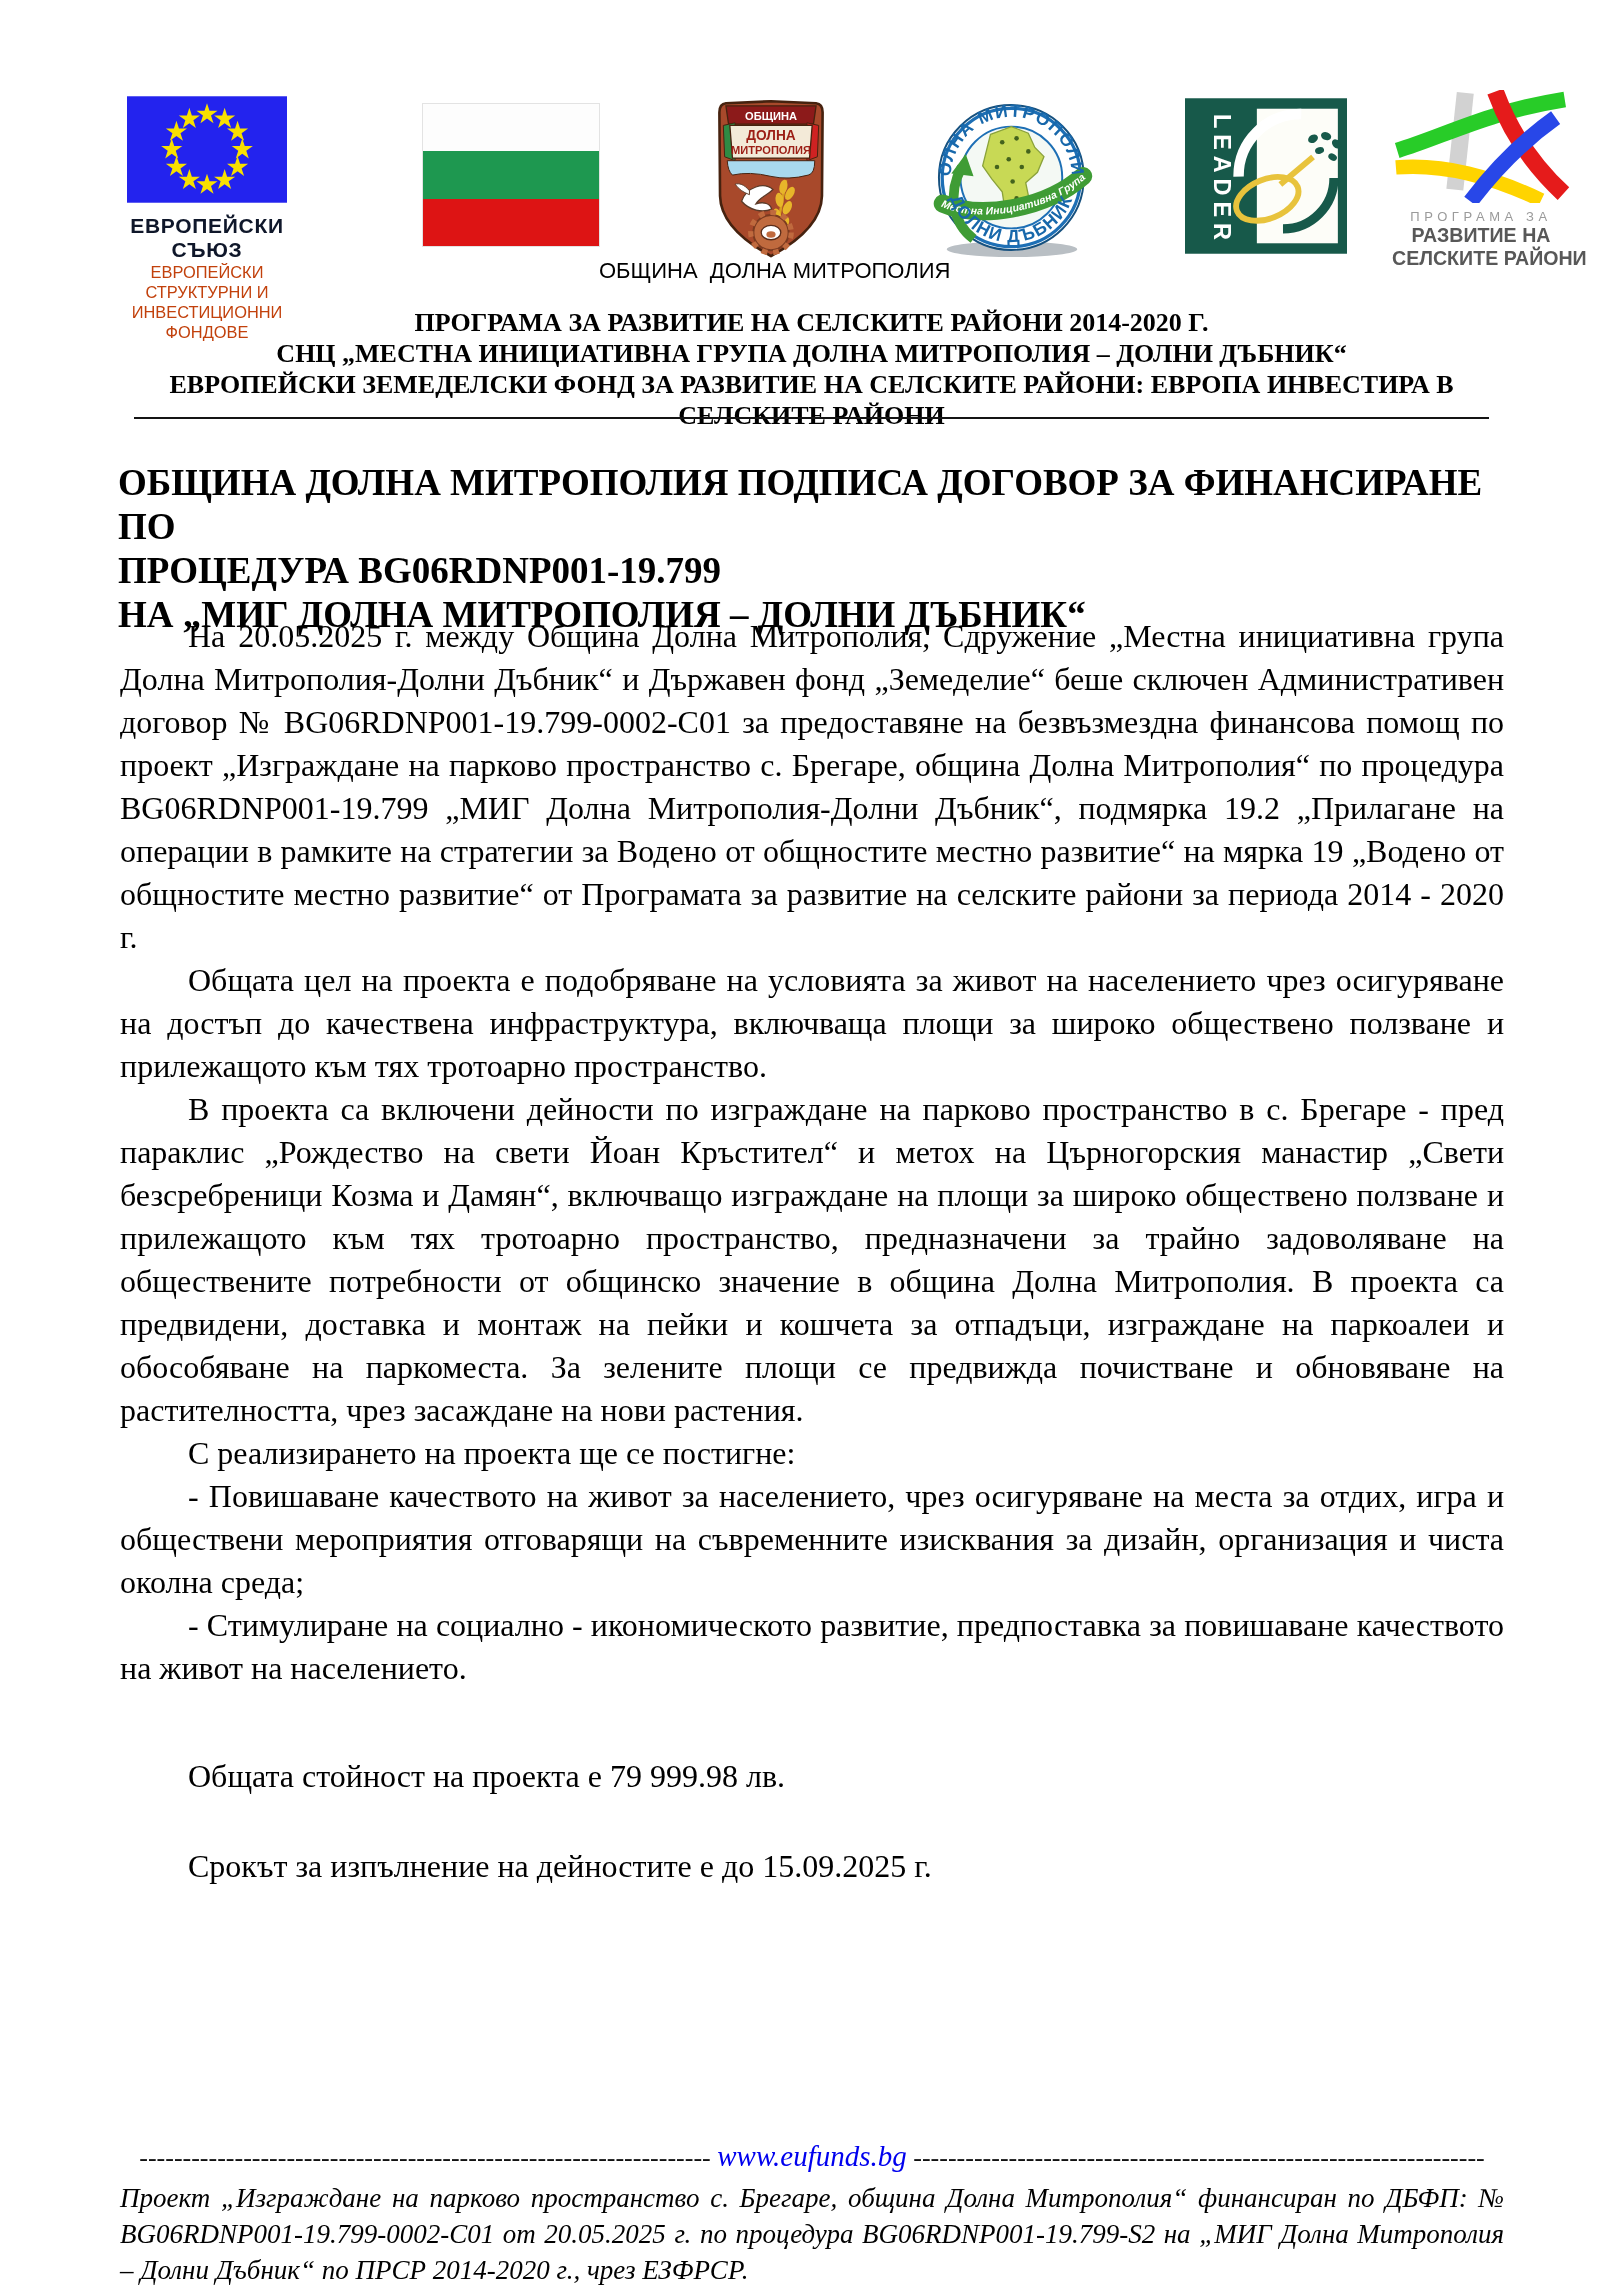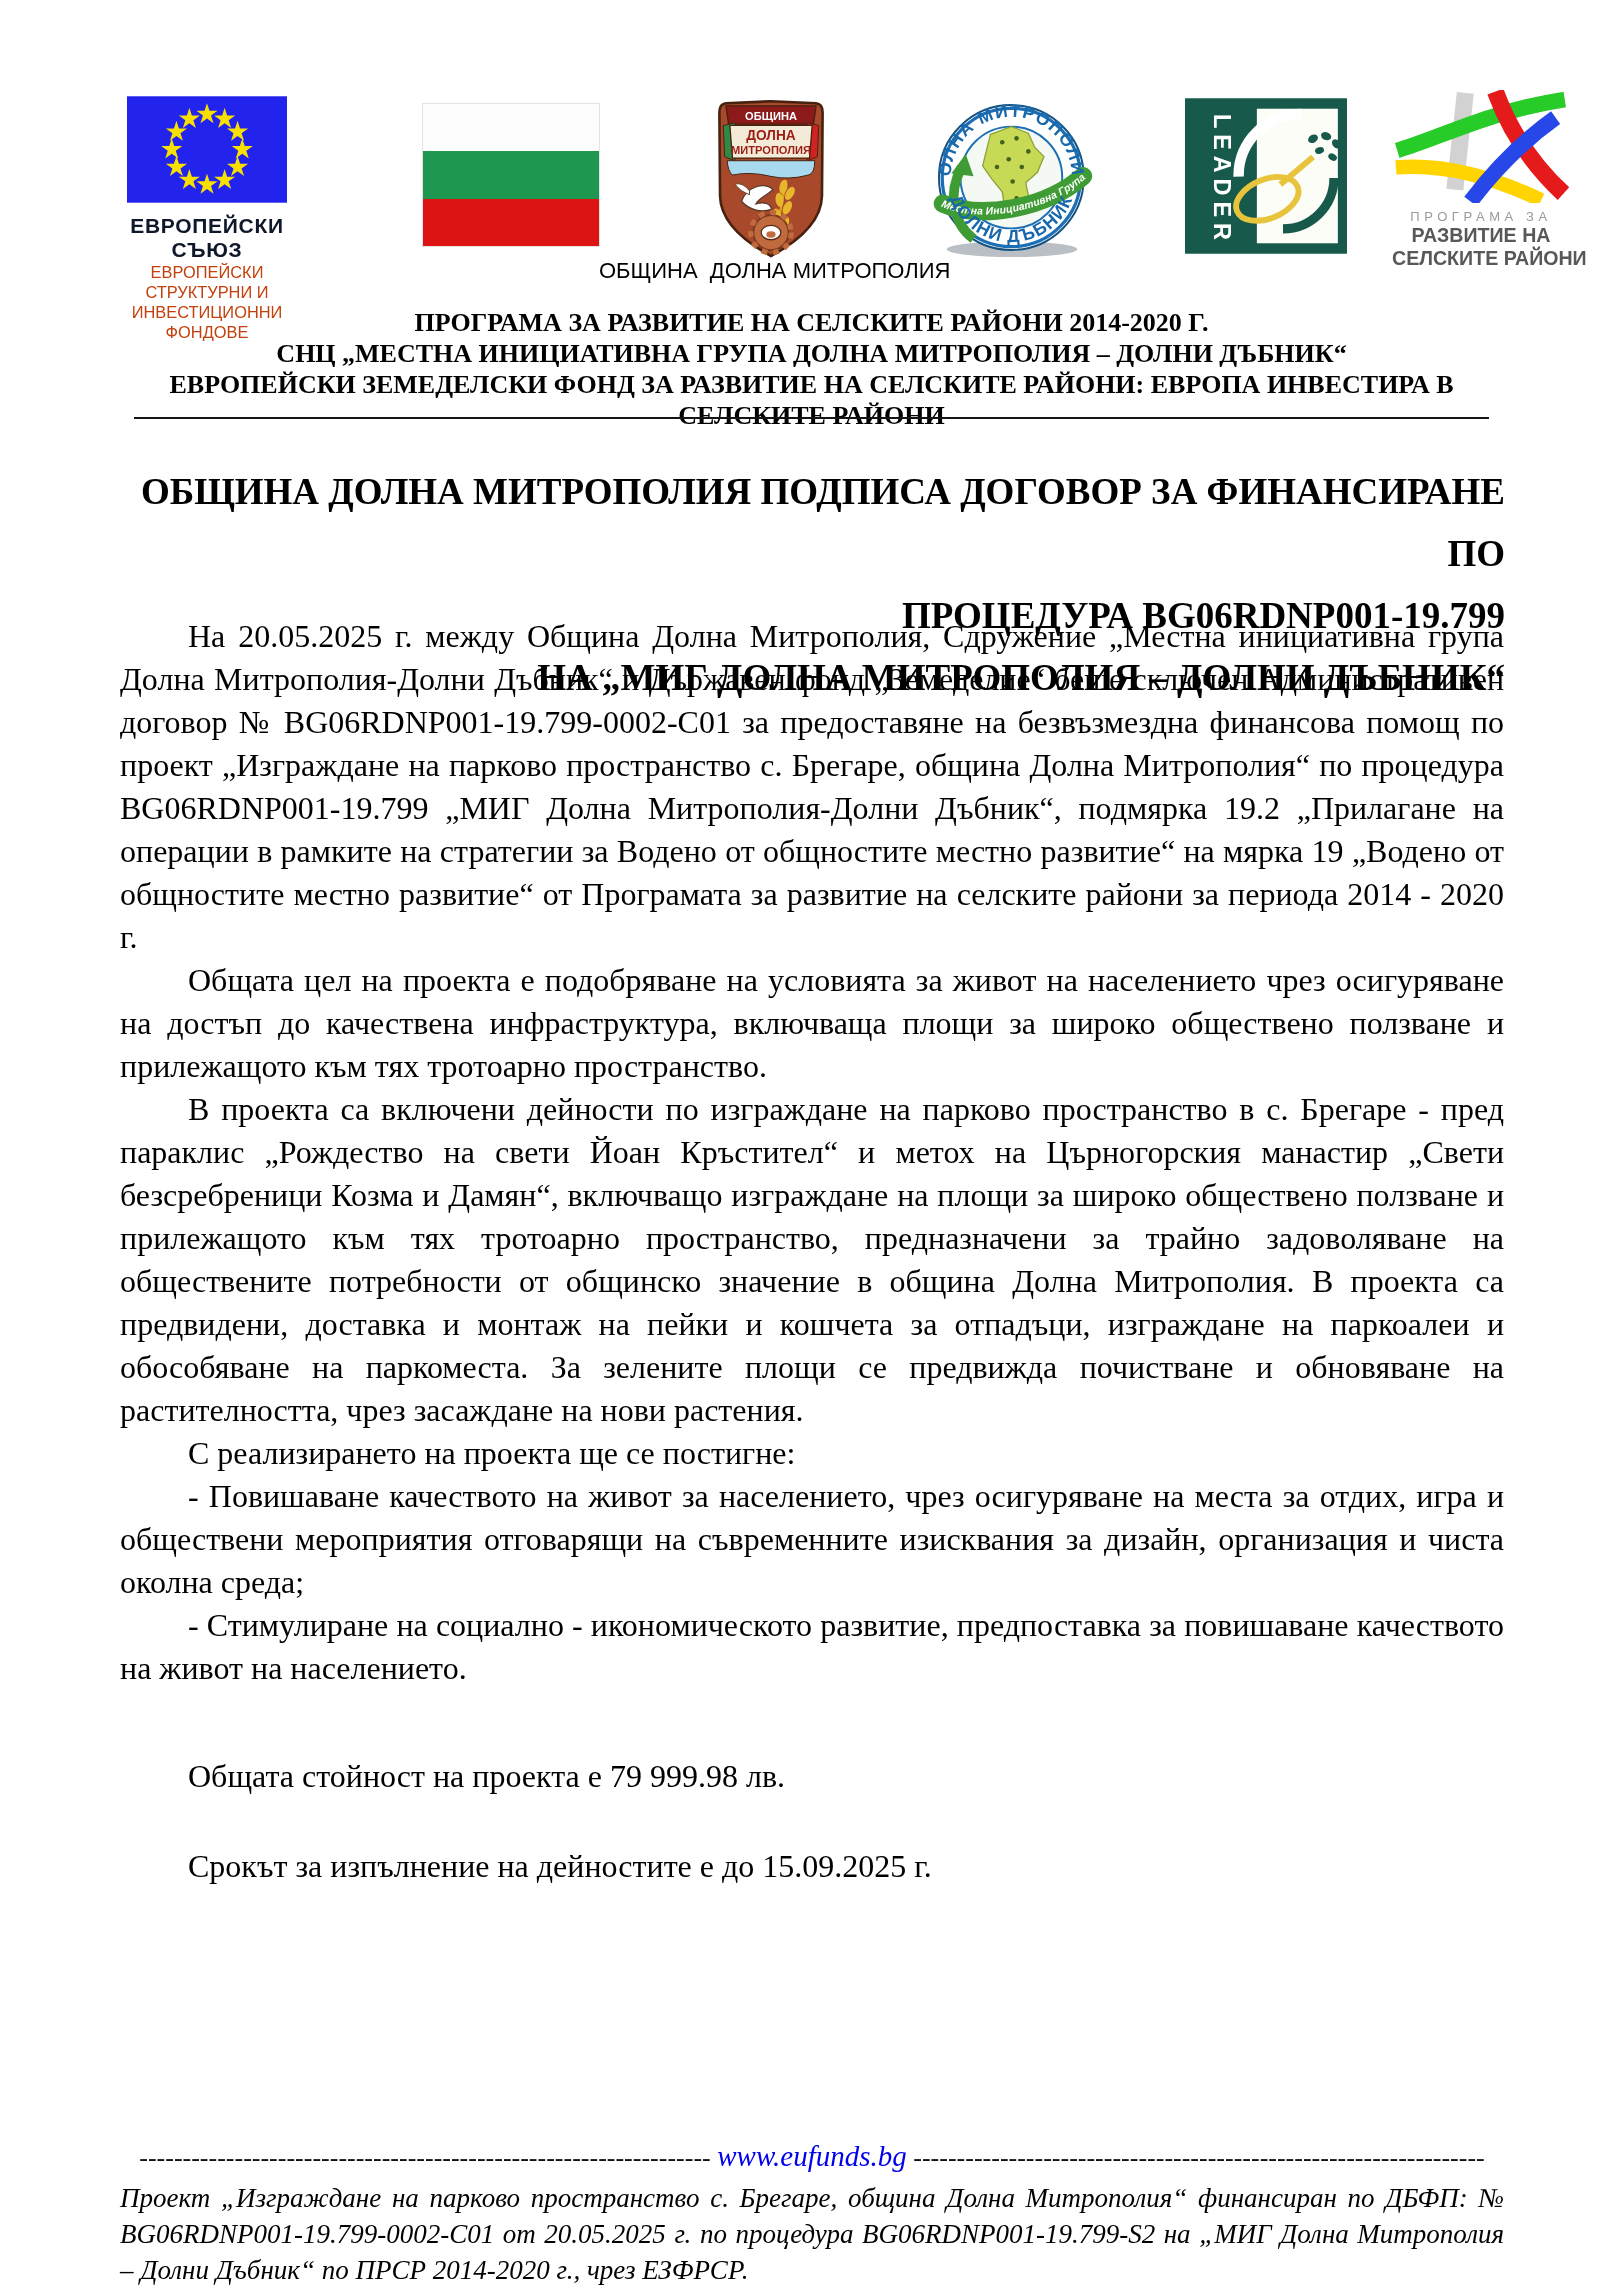--- a/index.html
+++ b/index.html
@@ -21,22 +21,22 @@
   .leader-block{left:1185px;top:98px;width:162px;height:156px;}
   .prsr-block{left:1392px;top:90px;width:178px;text-align:center;font-family:"Liberation Sans",sans-serif;}
   .prsr-cap1{margin-top:3.9px;font-size:13px;letter-spacing:4.6px;color:#9a9a9a;white-space:nowrap;}
   .prsr-cap2{font-size:19.6px;font-weight:700;color:#585858;line-height:23.6px;}
   .prsr-cap3{font-size:19.6px;font-weight:700;color:#585858;line-height:23.6px;white-space:nowrap;}
   
   .doc-header{position:absolute;left:98px;right:98px;top:307px;text-align:center;
     font-weight:700;font-size:26px;line-height:31px;}
   .rule{position:absolute;left:134px;right:134px;top:417px;border-top:2px solid #141414;}
   
-  .doc-title{position:absolute;left:118px;right:118px;top:461px;text-align:right;
-    font-weight:700;font-size:37px;line-height:62px;}
+  .doc-title{position:absolute;left:118px;right:118px;top:461px;text-align:left;
+    font-weight:700;font-size:37px;line-height:44px;}
   
   .doc-body{position:absolute;left:120px;width:1384px;top:615px;font-size:32px;line-height:43px;}
   .doc-body p{margin:0;text-align:justify;text-indent:68px;}
   .doc-body p.gap-lg{margin-top:65px;}
   .doc-body p.gap-md{margin-top:47px;}
   
   .doc-footer{position:absolute;left:120px;width:1384px;top:2140px;}
   .sep-line{text-align:center;font-size:26px;white-space:nowrap;color:#111;}
   .sep-line .dashes{letter-spacing:0;}
   .eufunds-link{font-style:italic;font-size:29px;color:#0000ee;cursor:pointer;}

